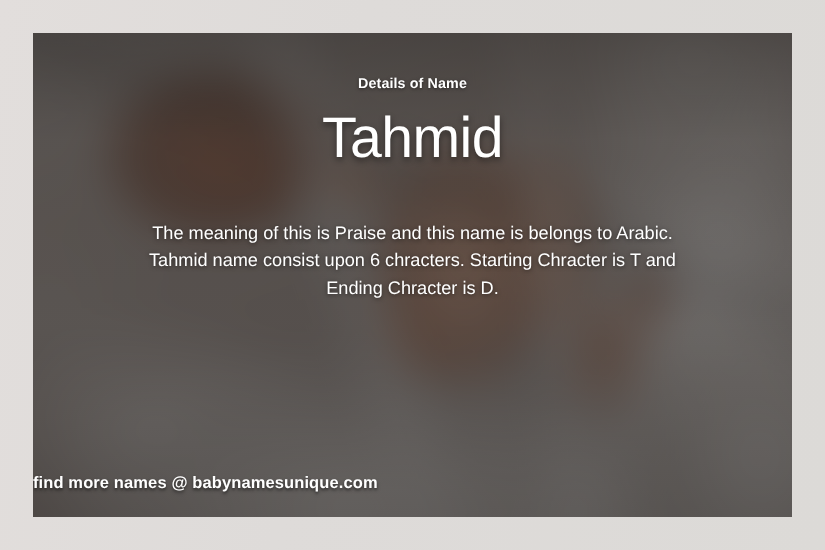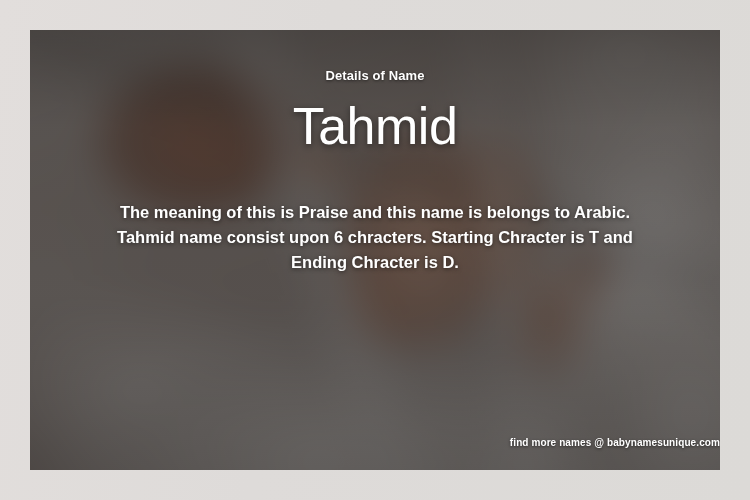--- a/index.html
+++ b/index.html
@@ -123,33 +123,33 @@
     letter-spacing: -0.5px;
     line-height: 1;
     text-shadow: 0 2px 6px rgba(0,0,0,0.45);
   }
 
   .desc {
     margin-top: 48px;
     width: 530px;
     text-align: center;
     font-size: 16.5px;
-    font-weight: bold;
+    font-weight: normal;
     line-height: 25px;
     color: #ffffff;
     text-shadow: 0 1px 4px rgba(0,0,0,0.55);
   }
 
   .footer {
     position: absolute;
     left: 0;
     right: 0;
     bottom: 22px;
-    text-align: right;
-    font-size: 10px;
+    text-align: left;
+    font-size: 15px;
     font-weight: bold;
     color: #ffffff;
     letter-spacing: 0.1px;
     text-shadow: 0 1px 3px rgba(0,0,0,0.6);
   }
 </style>
 </head>
 <body>
 
 <div class="page">

